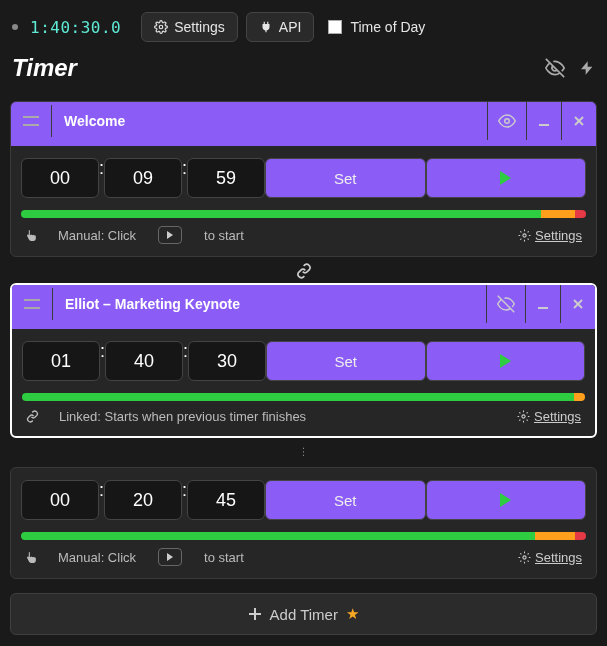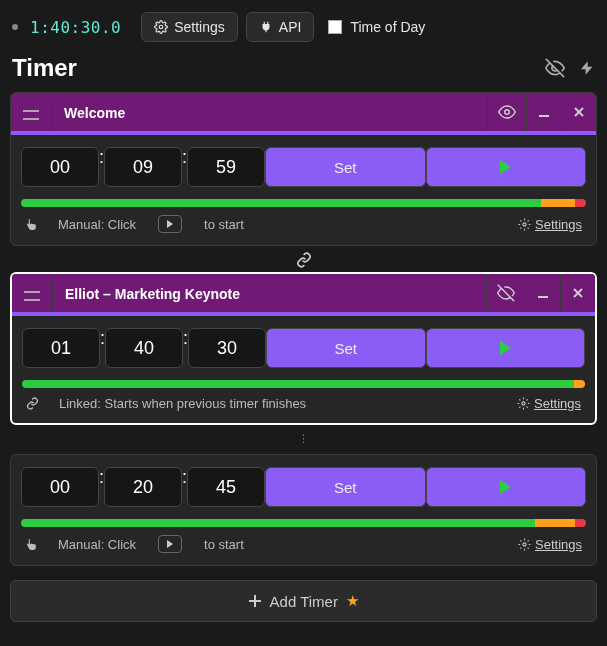--- a/index.html
+++ b/index.html
@@ -55,21 +55,22 @@
       border: 1.5px solid #aaa;
       background: #fff;
       cursor: pointer;
     }
     
     
     .section-header {
       display: flex;
       align-items: center;
       justify-content: space-between;
-      padding: 4px 12px 10px;
+      padding: 4px 12px 19px;
+      font-style: italic;
     }
     .section-title {
       font-size: 24px;
       font-weight: 600;
       color: #fff;
     }
     .section-icons { display: flex; gap: 14px; }
     .section-icons .icon-btn { cursor: pointer; color: #aaa; }
     
     
@@ -79,23 +80,23 @@
       border-radius: 6px;
       background: #262626;
       overflow: hidden;
     }
     .timer-card.selected {
       border: 2px solid #fff;
     }
     
     .card-header {
       display: flex;
-      align-items: flex-end;
-      background: #701a75;
-      border-bottom: 4px solid #8b5cf6;
+      align-items: center;
+      background: #8b5cf6;
+      border-bottom: 6px solid #8b5cf6;
     }
     .drag-handle {
       padding: 10px 12px;
       cursor: grab;
       color: #aaa;
       border-right: 1px solid #3a3a3a;
     }
     .card-title {
       flex: 1;
       padding: 10px 12px;

